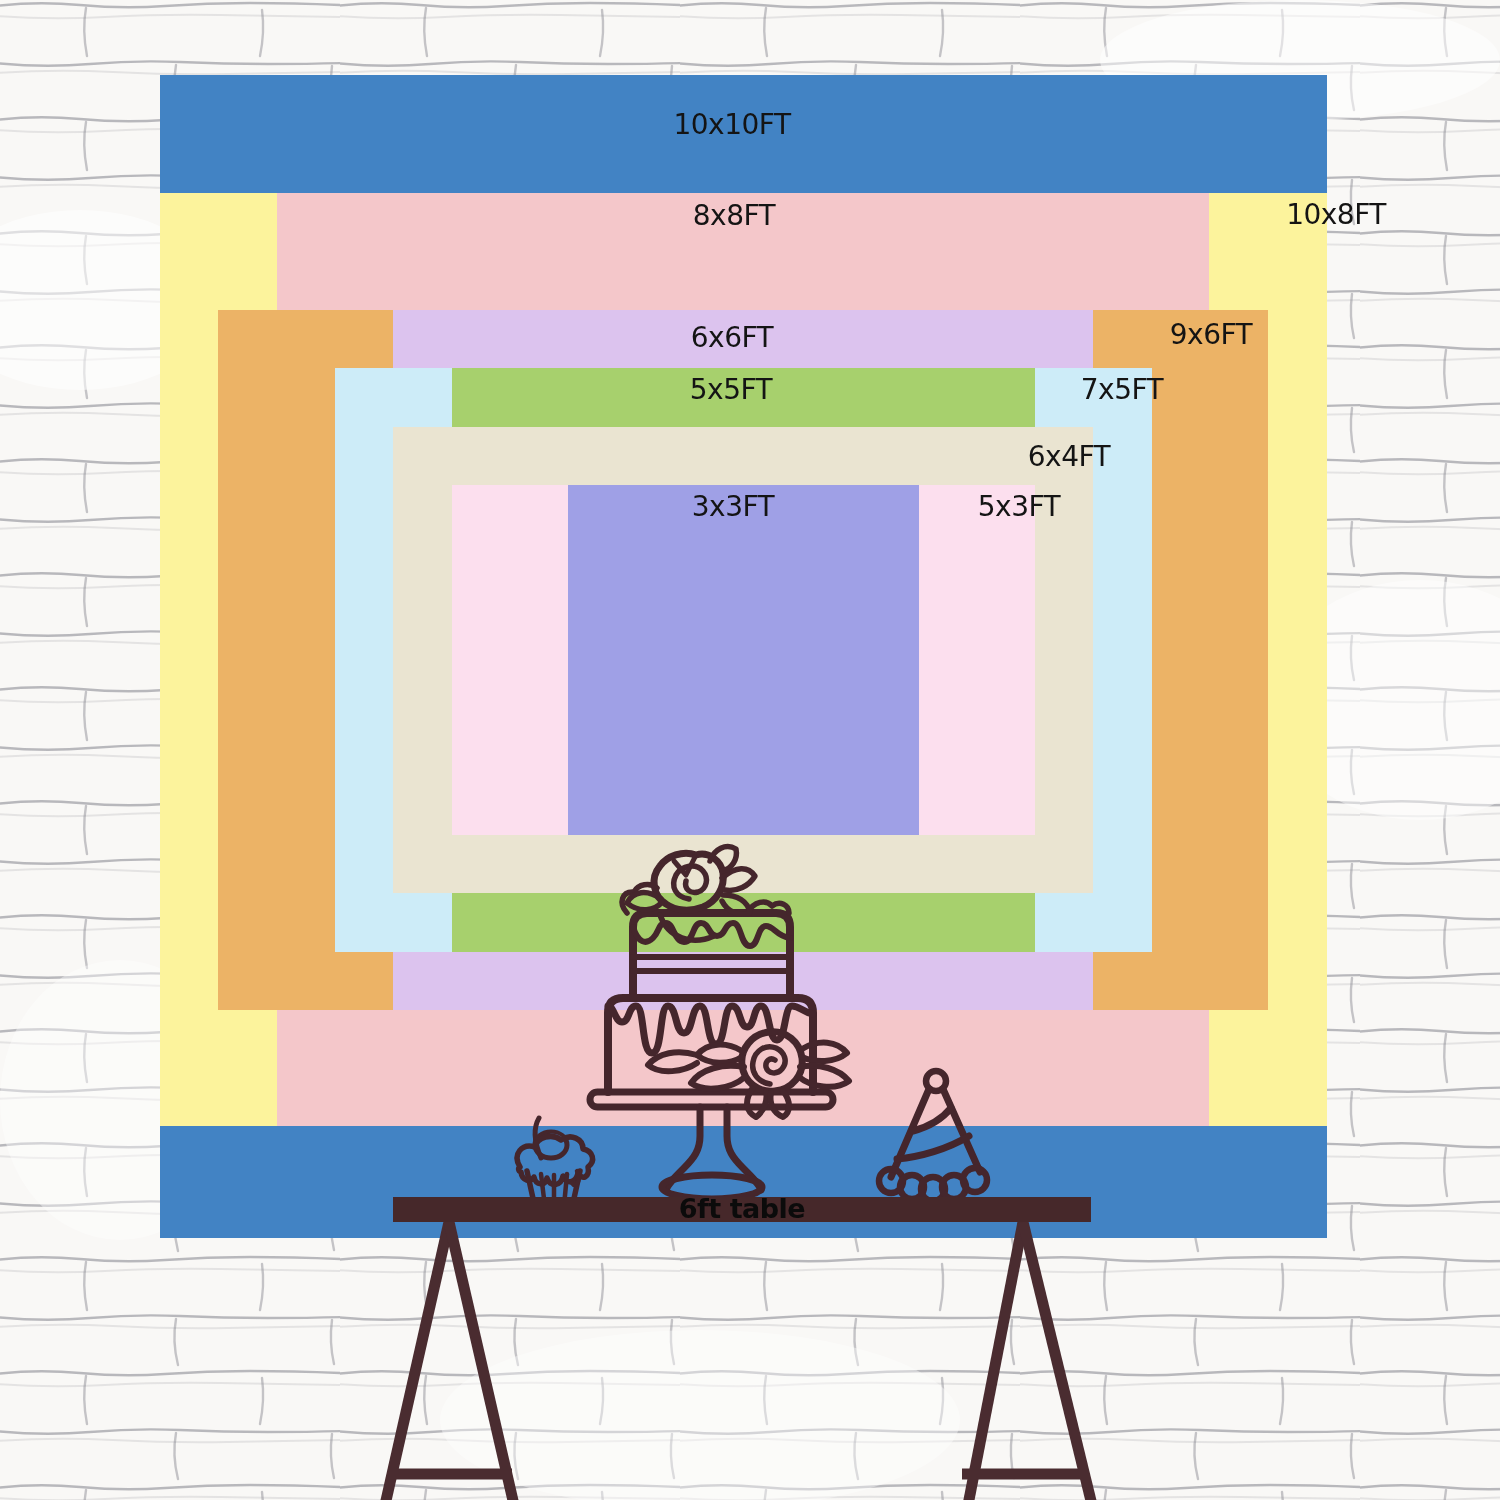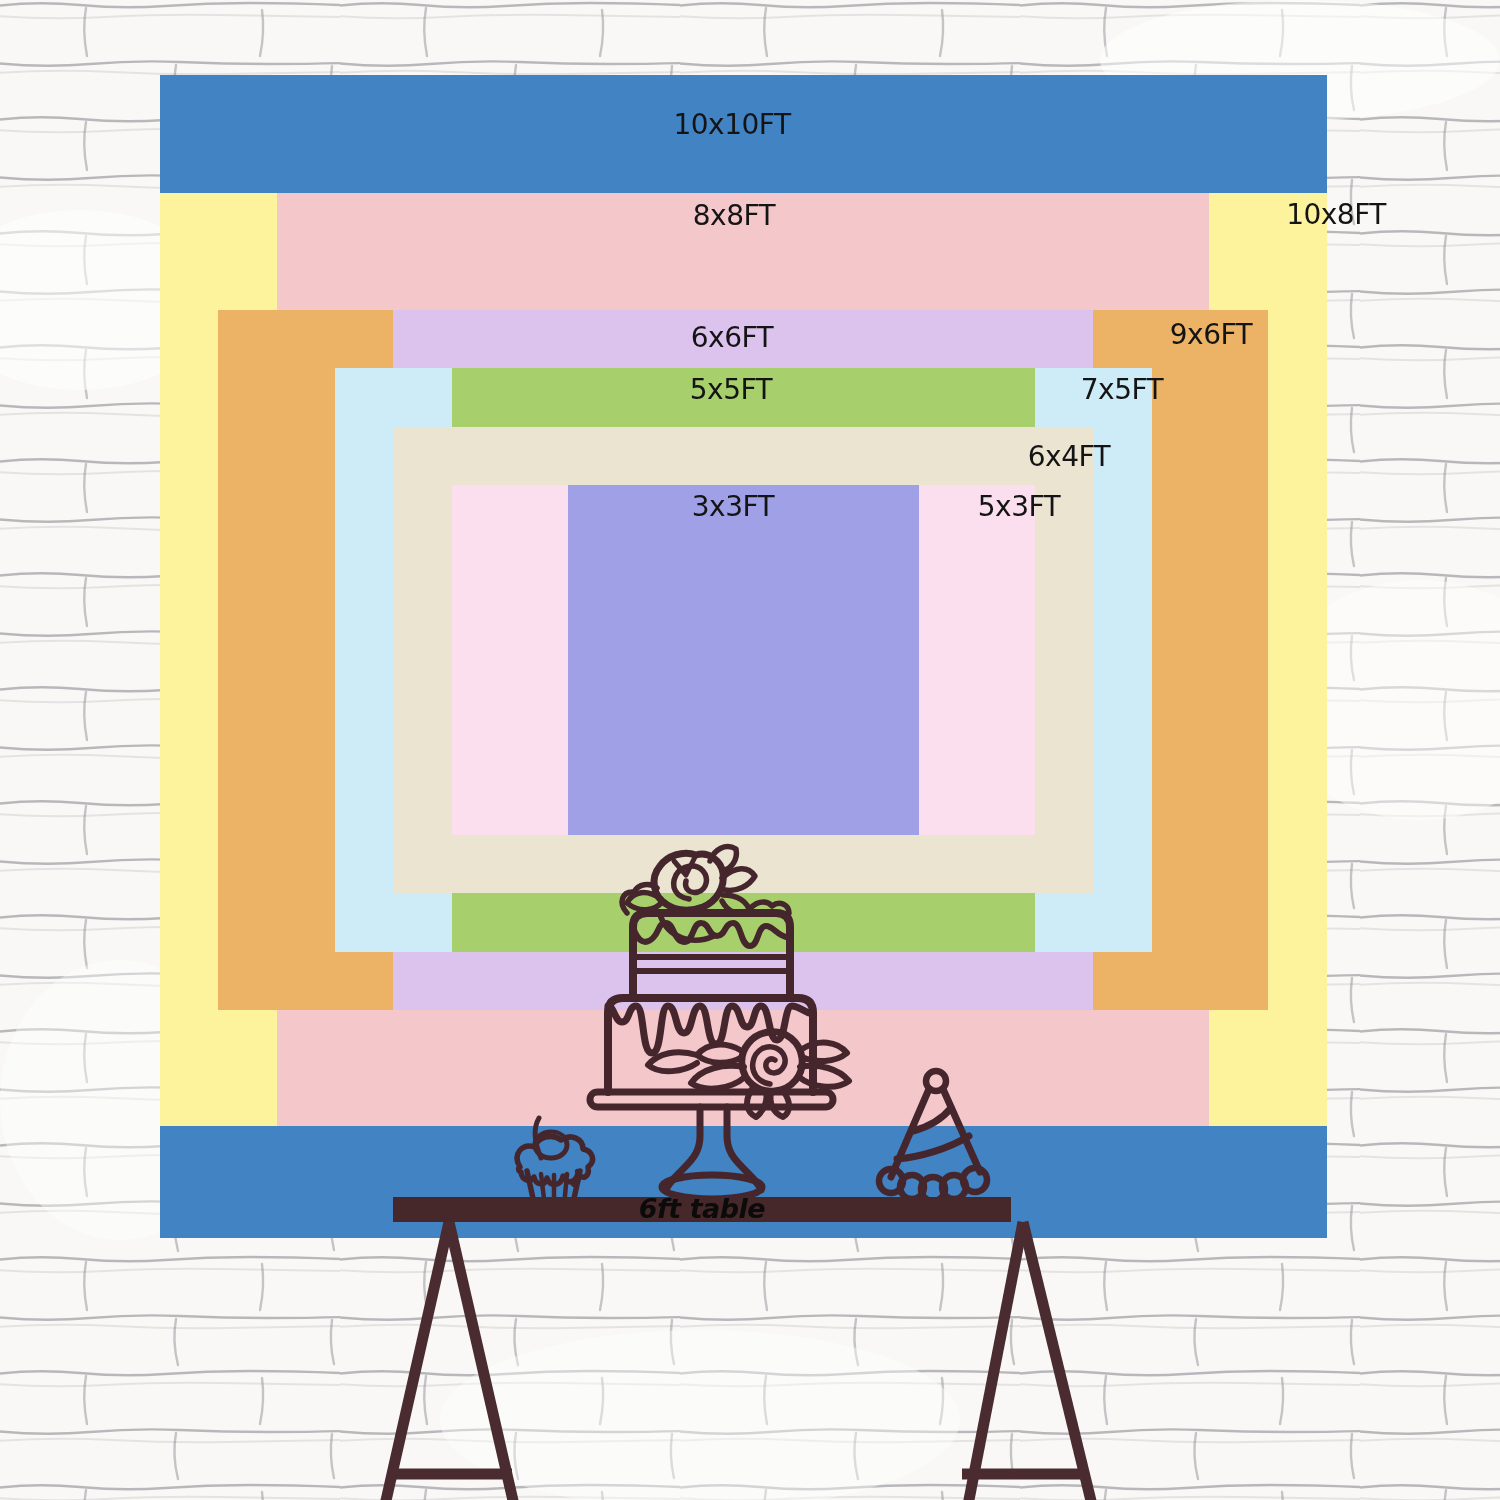--- a/index.html
+++ b/index.html
@@ -17,22 +17,22 @@
   .layer{position:absolute;}
   .size-label{position:absolute;transform:translateX(-50%);
     font-size:28px;line-height:1;font-weight:400;color:var(--label-color);
     letter-spacing:-0.5px;white-space:nowrap;}
   .art{position:absolute;left:0;top:0;pointer-events:none;}
   .ln path,.ln ellipse,.ln circle,.ln rect,.ln line{fill:none;stroke:var(--art-line);
     stroke-linecap:round;stroke-linejoin:round;}
   .fillln{fill:var(--art-line);stroke:var(--art-line);}
   .hl{stroke:var(--hl-blue) !important;}
   .legs path{fill:none;stroke:var(--leg-color);stroke-width:11;stroke-linecap:butt;}
-  .table-bar{position:absolute;left:393px;top:1197px;width:618px;height:25px;
-    background:var(--table-brown);text-align:center;font-style:italic;}
+  .table-bar{position:absolute;left:393px;top:1197px;width:698px;height:25px;
+    background:var(--table-brown);text-align:center;}
   .table-bar span{font-size:27px;line-height:24px;font-weight:700;color:#0b0b0b;
     letter-spacing:-0.5px;}
 </style>
 </head>
 <body>
 
 <div class="stage">
 
   <svg class="wall" width="1500" height="1500" viewBox="0 0 1500 1500">
     <defs>

